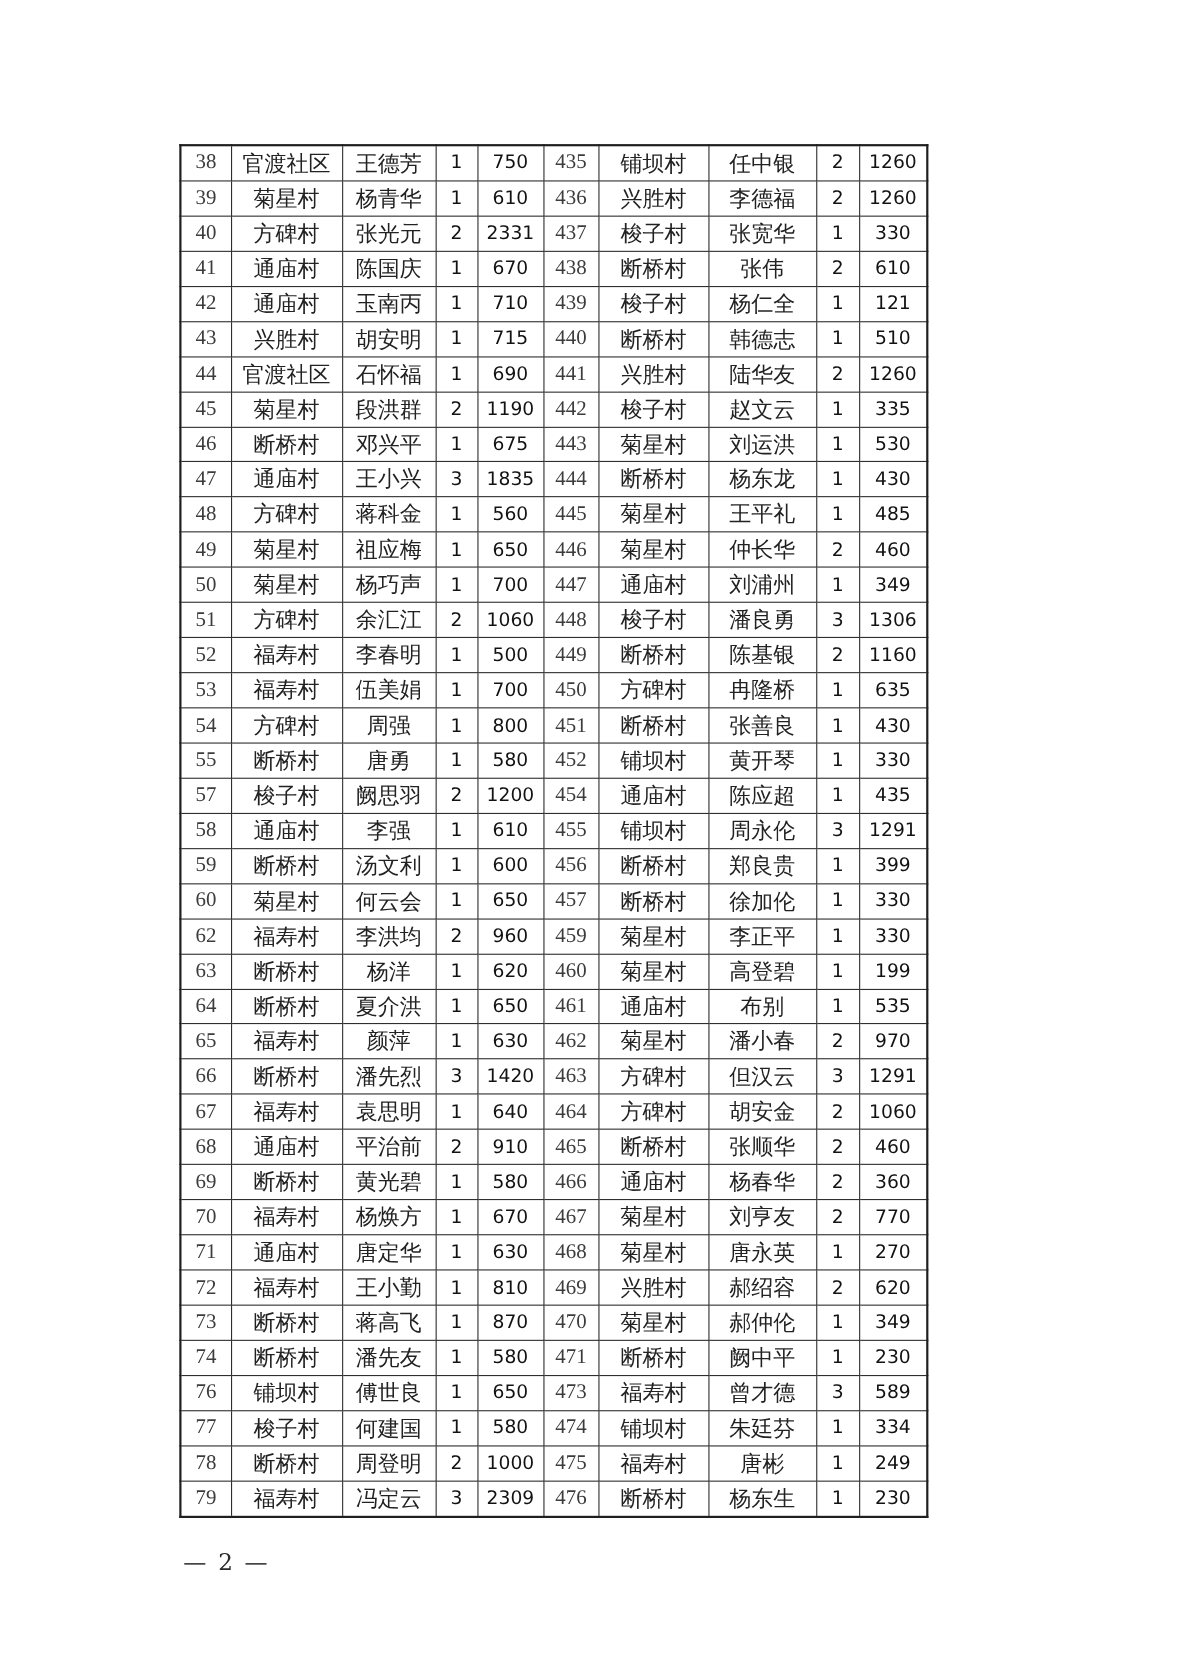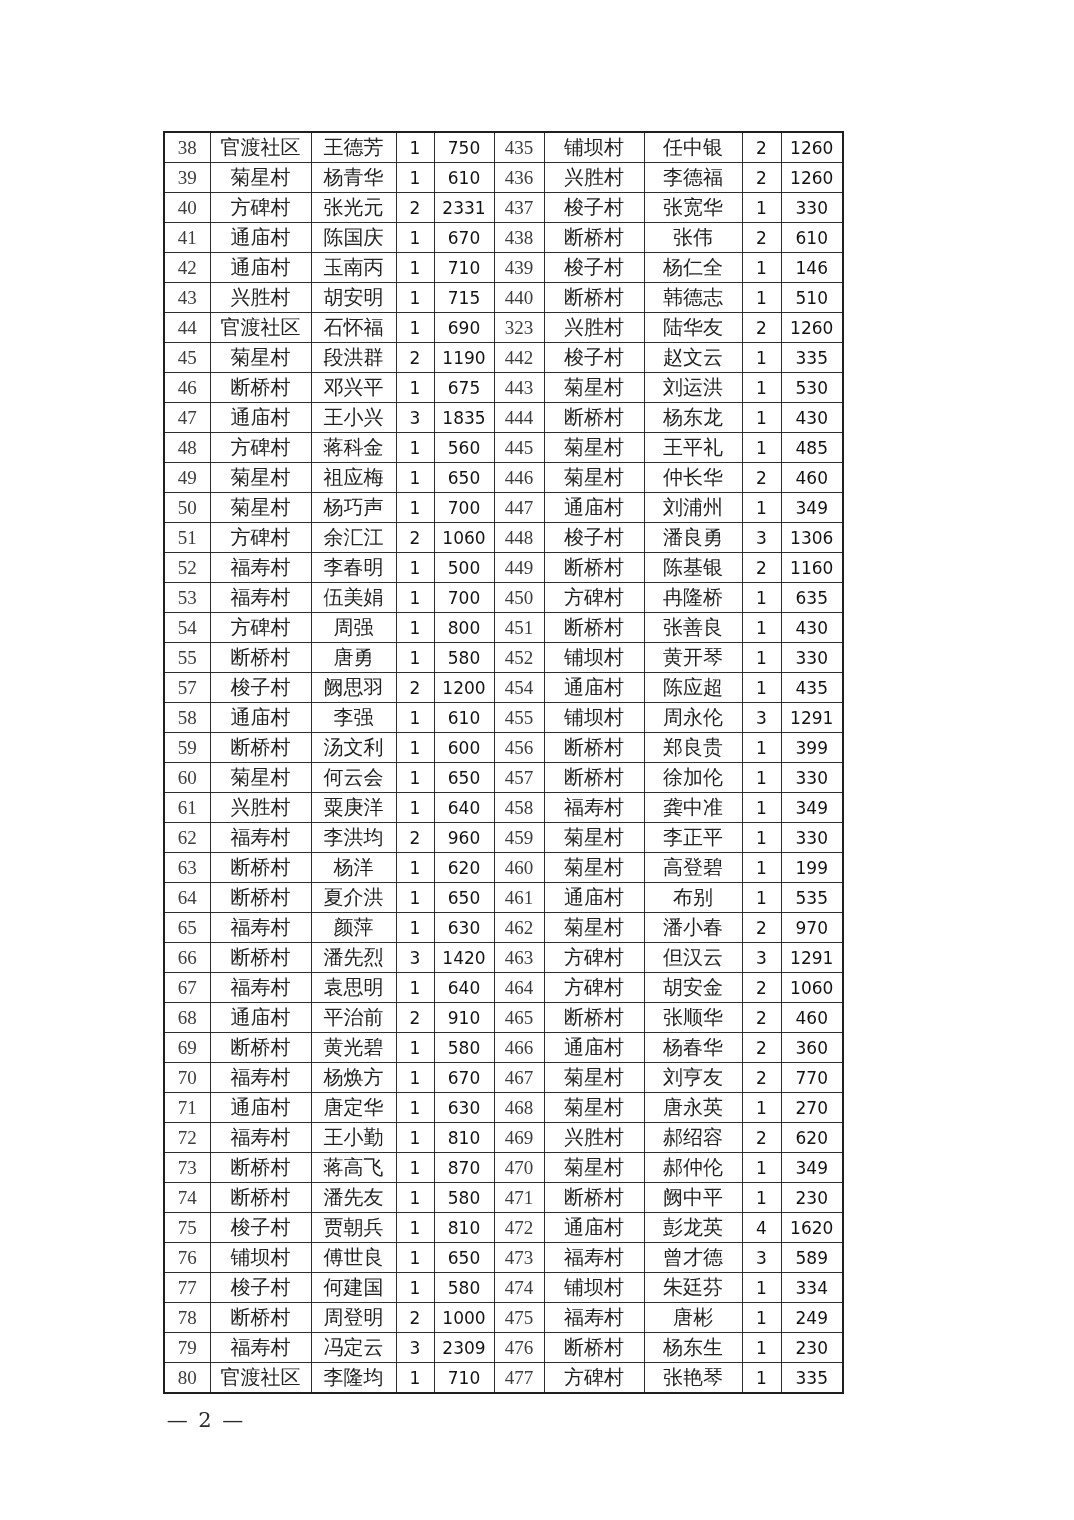--- a/index.html
+++ b/index.html
@@ -131,41 +131,41 @@
         <tr>
           <td class="serial">42</td>
           <td class="cjk">通庙村</td>
           <td class="cjk">玉南丙</td>
           <td class="num">1</td>
           <td class="num">710</td>
           <td class="serial">439</td>
           <td class="cjk">梭子村</td>
           <td class="cjk">杨仁全</td>
           <td class="num">1</td>
-          <td class="num">146</td>
+          <td class="num">121</td>
         </tr>
         <tr>
           <td class="serial">43</td>
           <td class="cjk">兴胜村</td>
           <td class="cjk">胡安明</td>
           <td class="num">1</td>
           <td class="num">715</td>
           <td class="serial">440</td>
           <td class="cjk">断桥村</td>
           <td class="cjk">韩德志</td>
           <td class="num">1</td>
           <td class="num">510</td>
         </tr>
         <tr>
           <td class="serial">44</td>
           <td class="cjk">官渡社区</td>
           <td class="cjk">石怀福</td>
           <td class="num">1</td>
           <td class="num">690</td>
-          <td class="serial">323</td>
+          <td class="serial">441</td>
           <td class="cjk">兴胜村</td>
           <td class="cjk">陆华友</td>
           <td class="num">2</td>
           <td class="num">1260</td>
         </tr>
         <tr>
           <td class="serial">45</td>
           <td class="cjk">菊星村</td>
           <td class="cjk">段洪群</td>
           <td class="num">2</td>
@@ -338,32 +338,20 @@
           <td class="cjk">何云会</td>
           <td class="num">1</td>
           <td class="num">650</td>
           <td class="serial">457</td>
           <td class="cjk">断桥村</td>
           <td class="cjk">徐加伦</td>
           <td class="num">1</td>
           <td class="num">330</td>
         </tr>
         <tr>
-          <td class="serial">61</td>
-          <td class="cjk">兴胜村</td>
-          <td class="cjk">粟庚洋</td>
-          <td class="num">1</td>
-          <td class="num">640</td>
-          <td class="serial">458</td>
-          <td class="cjk">福寿村</td>
-          <td class="cjk">龚中准</td>
-          <td class="num">1</td>
-          <td class="num">349</td>
-        </tr>
-        <tr>
           <td class="serial">62</td>
           <td class="cjk">福寿村</td>
           <td class="cjk">李洪均</td>
           <td class="num">2</td>
           <td class="num">960</td>
           <td class="serial">459</td>
           <td class="cjk">菊星村</td>
           <td class="cjk">李正平</td>
           <td class="num">1</td>
           <td class="num">330</td>
@@ -506,32 +494,20 @@
           <td class="cjk">潘先友</td>
           <td class="num">1</td>
           <td class="num">580</td>
           <td class="serial">471</td>
           <td class="cjk">断桥村</td>
           <td class="cjk">阙中平</td>
           <td class="num">1</td>
           <td class="num">230</td>
         </tr>
         <tr>
-          <td class="serial">75</td>
-          <td class="cjk">梭子村</td>
-          <td class="cjk">贾朝兵</td>
-          <td class="num">1</td>
-          <td class="num">810</td>
-          <td class="serial">472</td>
-          <td class="cjk">通庙村</td>
-          <td class="cjk">彭龙英</td>
-          <td class="num">4</td>
-          <td class="num">1620</td>
-        </tr>
-        <tr>
           <td class="serial">76</td>
           <td class="cjk">铺坝村</td>
           <td class="cjk">傅世良</td>
           <td class="num">1</td>
           <td class="num">650</td>
           <td class="serial">473</td>
           <td class="cjk">福寿村</td>
           <td class="cjk">曾才德</td>
           <td class="num">3</td>
           <td class="num">589</td>
@@ -564,31 +540,19 @@
           <td class="serial">79</td>
           <td class="cjk">福寿村</td>
           <td class="cjk">冯定云</td>
           <td class="num">3</td>
           <td class="num">2309</td>
           <td class="serial">476</td>
           <td class="cjk">断桥村</td>
           <td class="cjk">杨东生</td>
           <td class="num">1</td>
           <td class="num">230</td>
-        </tr>
-        <tr>
-          <td class="serial">80</td>
-          <td class="cjk">官渡社区</td>
-          <td class="cjk">李隆均</td>
-          <td class="num">1</td>
-          <td class="num">710</td>
-          <td class="serial">477</td>
-          <td class="cjk">方碑村</td>
-          <td class="cjk">张艳琴</td>
-          <td class="num">1</td>
-          <td class="num">335</td>
         </tr>
       </tbody>
   </table>
 
   <div class="footer">— 2 —</div>
 
 </div>
 
 </body></html>

